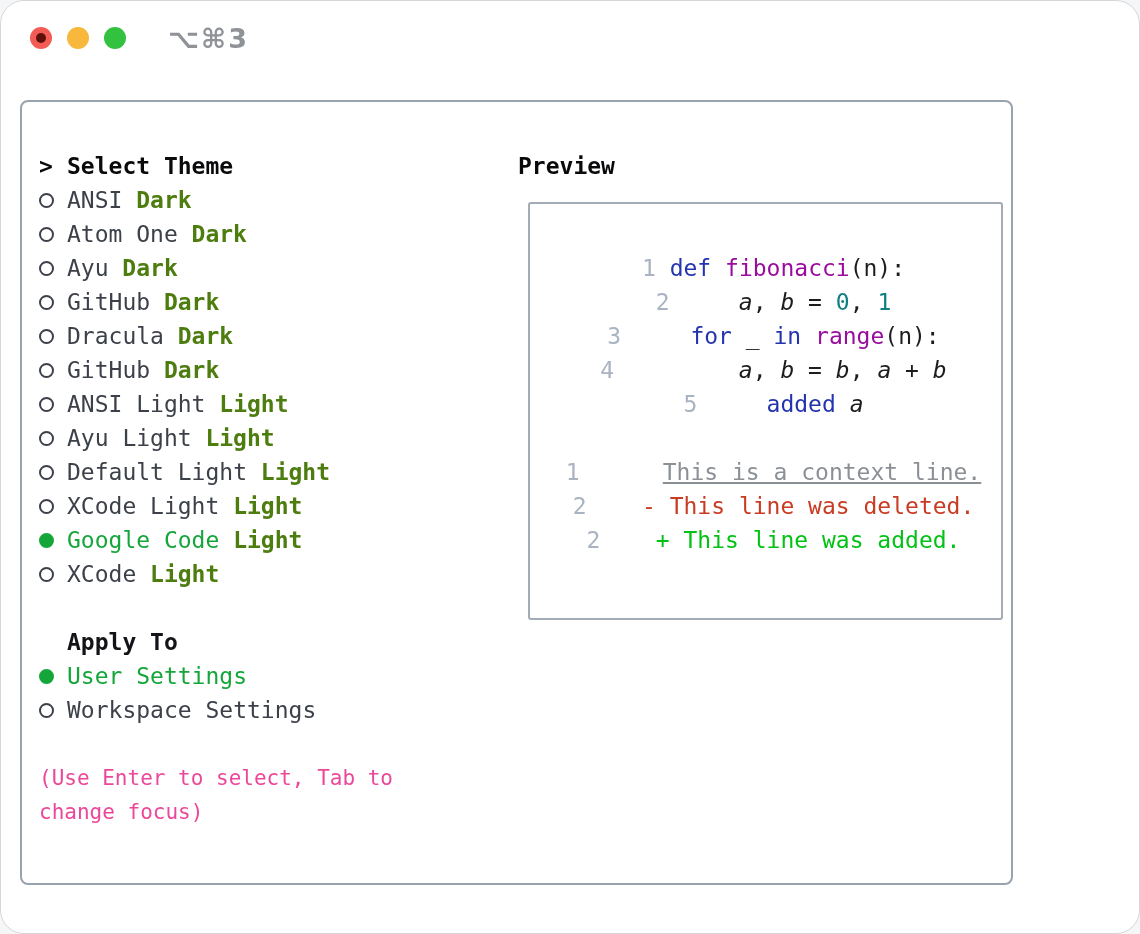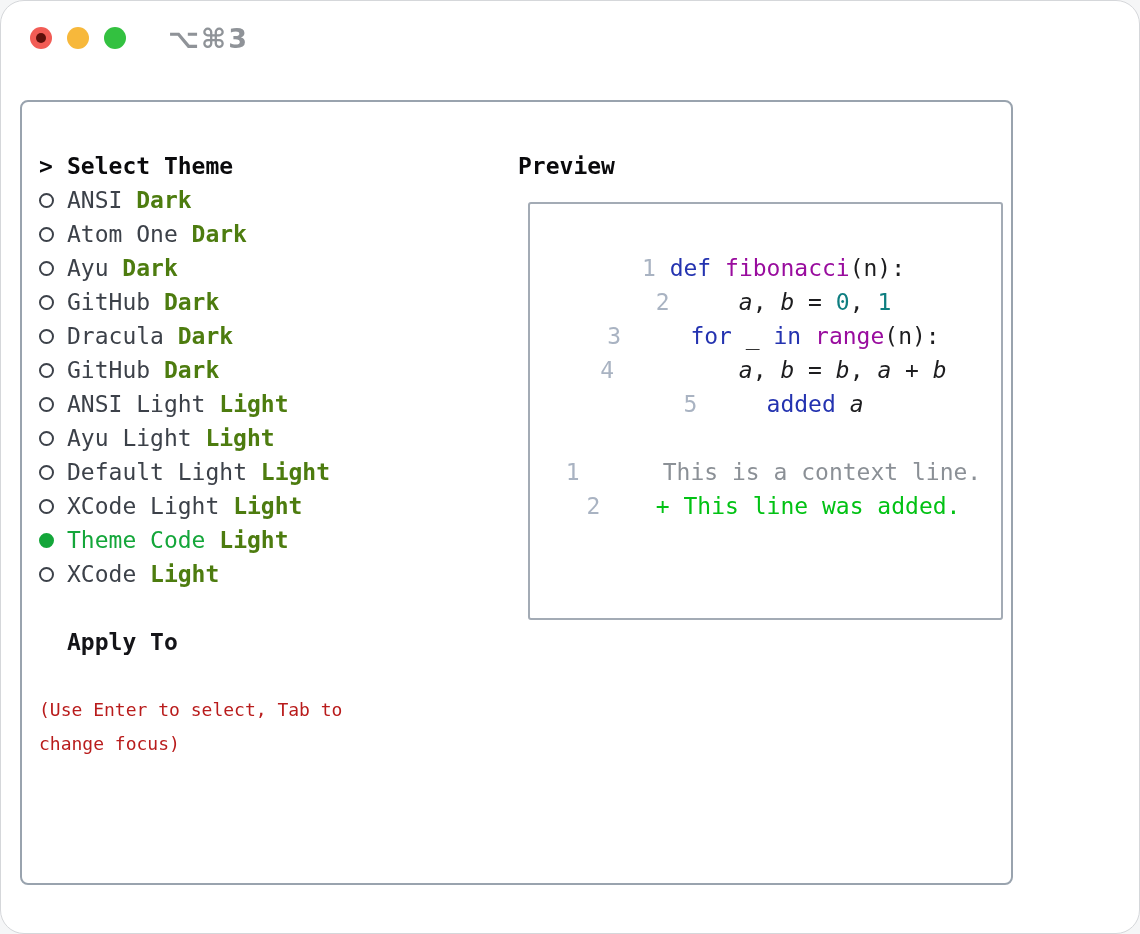--- a/index.html
+++ b/index.html
@@ -32,36 +32,36 @@
   .marker{width:28px;flex:0 0 28px;display:flex;align-items:center;}
   .prompt{font-weight:700;color:#0a0a0c;}
   .hdr{font-weight:700;color:#0a0a0c;}
   .hdr2{font-weight:700;color:#141418;}
   .circle{width:15px;height:15px;border-radius:50%;border:2px solid #3c4149;box-sizing:border-box;}
   .circle.filled{background:#14a63a;border-color:#14a63a;}
   .label{color:#3c4149;text-align:center;}
   .label.green{color:#14a63a;}
   .suffix{color:#4d7c0f;margin-left:13.8px;font-weight:bold;}
   .spacer{height:34px;}
-  .help-line{height:34px;line-height:34px;font-size:18px;color:#b91c1c;white-space:pre;}
+  .help-line{height:34px;line-height:34px;font-size:21px;color:#ec4899;white-space:pre;}
 
   
   .preview-box{
     margin-left:10px;margin-top:19px;width:475px;height:418px;box-sizing:border-box;
     border:2px solid #a3abb5;border-radius:3px;background:#ffffff;
     padding:47px 0 0 16px;overflow:hidden;
   }
   .code-line{height:34px;line-height:34px;font-size:23px;white-space:pre;text-align:center;}
   .tk-ln{color:#a9b3c2;}
   .tk-pl{color:#1d1d1f;}
   .tk-kw{color:#2433b0;}
   .tk-fn{color:#990c9e;}
   .tk-num{color:#0e7e80;}
   .tk-var{color:#1d1d1f;font-style:italic;}
-  .tk-ctx{color:#8b9096;}
+  .tk-ctx{color:#8b9096;text-decoration:underline;}
   .tk-del{color:#c93b22;}
   .tk-add{color:#02c214;}
 </style>
 </head>
 <body>
 
 <div class="window">
 
   <div class="titlebar">
     <div class="tl tl-red"></div>
@@ -82,48 +82,53 @@
           <div class="row"><span class="marker"><span class="circle"></span></span><span class="label">ANSI</span><span class="suffix">Dark</span></div>
           <div class="row"><span class="marker"><span class="circle"></span></span><span class="label">Atom One</span><span class="suffix">Dark</span></div>
           <div class="row"><span class="marker"><span class="circle"></span></span><span class="label">Ayu</span><span class="suffix">Dark</span></div>
           <div class="row"><span class="marker"><span class="circle"></span></span><span class="label">GitHub</span><span class="suffix">Dark</span></div>
           <div class="row"><span class="marker"><span class="circle"></span></span><span class="label">Dracula</span><span class="suffix">Dark</span></div>
           <div class="row"><span class="marker"><span class="circle"></span></span><span class="label">GitHub</span><span class="suffix">Dark</span></div>
           <div class="row"><span class="marker"><span class="circle"></span></span><span class="label">ANSI Light</span><span class="suffix">Light</span></div>
           <div class="row"><span class="marker"><span class="circle"></span></span><span class="label">Ayu Light</span><span class="suffix">Light</span></div>
           <div class="row"><span class="marker"><span class="circle"></span></span><span class="label">Default Light</span><span class="suffix">Light</span></div>
           <div class="row"><span class="marker"><span class="circle"></span></span><span class="label">XCode Light</span><span class="suffix">Light</span></div>
-          <div class="row"><span class="marker"><span class="circle filled"></span></span><span class="label green">Theme Code</span><span class="suffix">Light</span></div>
+          <div class="row"><span class="marker"><span class="circle filled"></span></span><span class="label green">Google Code</span><span class="suffix">Light</span></div>
           <div class="row"><span class="marker"><span class="circle"></span></span><span class="label">XCode</span><span class="suffix">Light</span></div>
         </div>
 
       <div class="spacer"></div>
 
       <div class="row">
         <span class="marker"></span>
         <span class="hdr2">Apply To</span>
       </div>
 
+      <div>
+          <div class="row"><span class="marker"><span class="circle filled"></span></span><span class="label green">User Settings</span></div>
+          <div class="row"><span class="marker"><span class="circle"></span></span><span class="label">Workspace Settings</span></div>
+        </div>
 
       <div class="spacer"></div>
 
       <div class="help-line">(Use Enter to select, Tab to</div>
       <div class="help-line">change focus)</div>
     </div>
 
     <div class="right-col">
       <div class="row">
         <span class="hdr">Preview</span>
       </div>
       <div class="preview-box">
           <div class="code-line"><span class="tk-ln">1 </span><span class="tk-kw">def</span><span class="tk-pl"> </span><span class="tk-fn">fibonacci</span><span class="tk-pl">(n):</span></div>
           <div class="code-line"><span class="tk-ln">2 </span><span class="tk-pl">    </span><span class="tk-var">a</span><span class="tk-pl">, </span><span class="tk-var">b</span><span class="tk-pl"> = </span><span class="tk-num">0</span><span class="tk-pl">, </span><span class="tk-num">1</span></div>
           <div class="code-line"><span class="tk-ln">3 </span><span class="tk-pl">    </span><span class="tk-kw">for</span><span class="tk-pl"> _ </span><span class="tk-kw">in</span><span class="tk-pl"> </span><span class="tk-fn">range</span><span class="tk-pl">(n):</span></div>
           <div class="code-line"><span class="tk-ln">4 </span><span class="tk-pl">        </span><span class="tk-var">a</span><span class="tk-pl">, </span><span class="tk-var">b</span><span class="tk-pl"> = </span><span class="tk-var">b</span><span class="tk-pl">, </span><span class="tk-var">a</span><span class="tk-pl"> + </span><span class="tk-var">b</span></div>
           <div class="code-line"><span class="tk-ln">5 </span><span class="tk-pl">    </span><span class="tk-kw">added</span><span class="tk-pl"> </span><span class="tk-var">a</span></div>
           <div class="code-line"><span class="tk-ln"></span></div>
           <div class="code-line"><span class="tk-ln">1 </span><span class="tk-pl">     </span><span class="tk-ctx">This is a context line.</span></div>
+          <div class="code-line"><span class="tk-ln">2 </span><span class="tk-pl">   </span><span class="tk-del">- This line was deleted.</span></div>
           <div class="code-line"><span class="tk-ln">2 </span><span class="tk-pl">   </span><span class="tk-add">+ This line was added.</span></div>
         </div>
     </div>
 
   </div>
 </div>
 
 </body></html>

